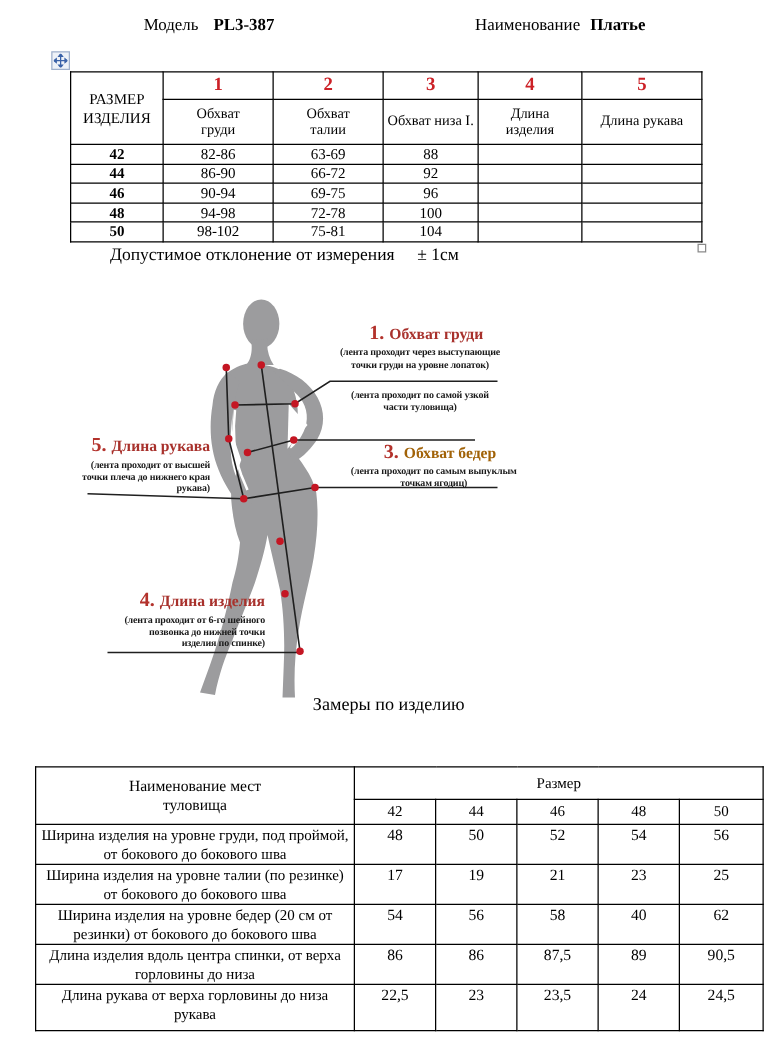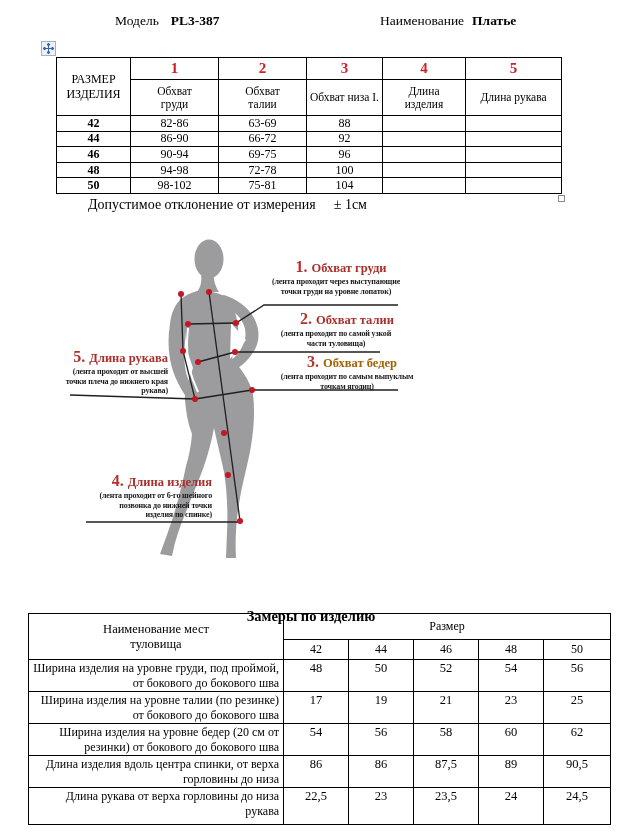--- a/index.html
+++ b/index.html
@@ -37,30 +37,30 @@
 
   
   .ann { position:absolute;text-align:center; }
   .ann .row { white-space:nowrap; }
   .ann-num { font-size:16px; line-height:16px; font-weight:bold; }
   .ann-title { font-size:12.5px; font-weight:bold; }
   .ann-desc { font-size:8px; font-weight:bold; line-height:9.5px; color:#1a1a1a; letter-spacing:-0.15px; margin-top:1px; }
   .ann.right { text-align:right; }
 
   
-  .measure-title { left:0; top:608px; width:622px; text-align:center; font-size:14.5px; font-weight:bold; }
+  .measure-title { left:0; top:556px; width:622px; text-align:center; font-size:14.5px; font-weight:normal; }
 
   .t2 { left:28px; top:613px; width:582px; }
   .t2 td { font-size:12px; line-height:14.5px; }
   .t2 .name-hd { font-size:12.5px; }
   .t2 tr.hd1 { height:26px; }
   .t2 tr.hd2 { height:20px; }
   .t2 tr.r { height:31px; }
   .t2 tr.rl { height:37px; }
-  .t2 td.nm { text-align:right; vertical-align:top; padding:1px 4px; }
+  .t2 td.nm { text-align:center; vertical-align:top; padding:1px 4px; }
   .t2 td.val { vertical-align:top; padding-top:1px; font-size:12.5px; }
 </style>
 </head>
 <body>
 
 <div class="abs doc-header" style="left:115px; top:11px;">
   <span>Модель</span>&nbsp;&nbsp;
   <span class="b">PL3-387</span>
 </div>
 <div class="abs doc-header" style="left:380px; top:11px;">
@@ -232,22 +232,20 @@
       <circle cx="240" cy="293" r="3"></circle>
   </g>
 </svg>
 
 <div class="ann" style="left:266px; top:258px; width:150px;">
   <div class="row"><span class="ann-num" style="color:#b3322c">1.</span>
   <span class="ann-title" style="color:#a8312c">Обхват груди</span></div>
   <div class="ann-desc" style="width:140px">(лента проходит через выступающие точки груди на уровне лопаток)</div>
 </div>
 <div class="ann" style="left:272px; top:310px; width:150px;">
-  <div class="row"><span class="ann-num" style="color:#b3322c">2.</span>
-  <span class="ann-title" style="color:#a8312c">Обхват талии</span></div>
   <div class="ann-desc" style="width:128px">(лента проходит по самой узкой части туловища)</div>
 </div>
 <div class="ann" style="left:272px; top:353px; width:160px;">
   <div class="row"><span class="ann-num" style="color:#b3322c">3.</span>
   <span class="ann-title" style="color:#a16207">Обхват бедер</span></div>
   <div class="ann-desc" style="width:150px">(лента проходит по самым выпуклым точкам ягодиц)</div>
 </div>
 <div class="ann right" style="left:56px; top:348px; width:112px;">
   <div class="row"><span class="ann-num" style="color:#b3322c">5.</span>
   <span class="ann-title" style="color:#a8312c">Длина рукава</span></div>
@@ -296,21 +294,21 @@
     <td class="val">19</td>
     <td class="val">21</td>
     <td class="val">23</td>
     <td class="val">25</td>
   </tr>
   <tr class="r">
     <td class="nm">Ширина  изделия  на уровне  бедер  (20 см от резинки)   от  бокового до бокового шва</td>
     <td class="val">54</td>
     <td class="val">56</td>
     <td class="val">58</td>
-    <td class="val">60</td>
+    <td class="val">40</td>
     <td class="val">62</td>
   </tr>
   <tr class="r">
     <td class="nm">Длина  изделия  вдоль  центра спинки, от верха горловины  до низа</td>
     <td class="val">86</td>
     <td class="val">86</td>
     <td class="val">87,5</td>
     <td class="val">89</td>
     <td class="val">90,5</td>
   </tr>

